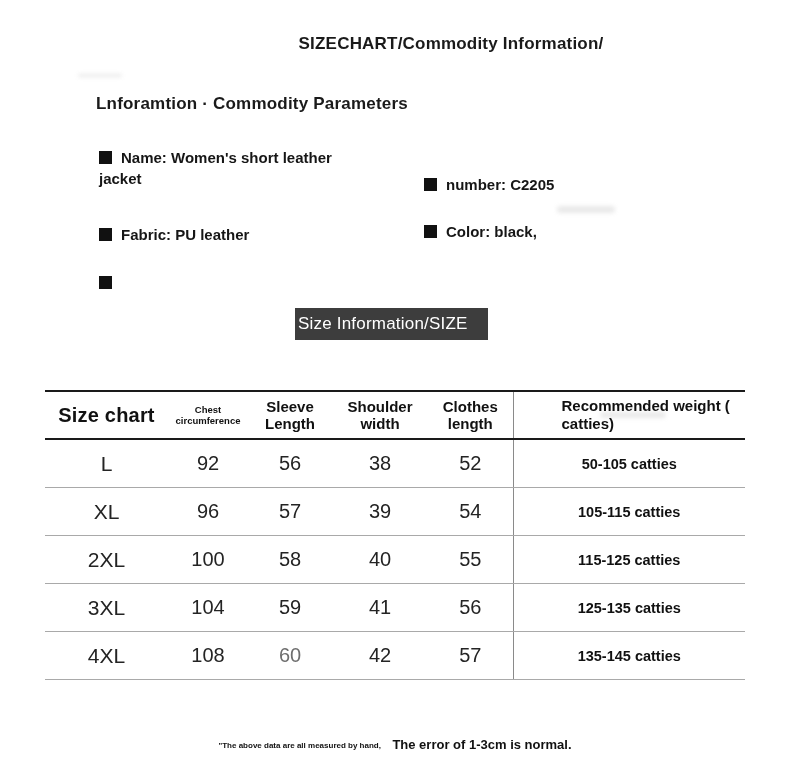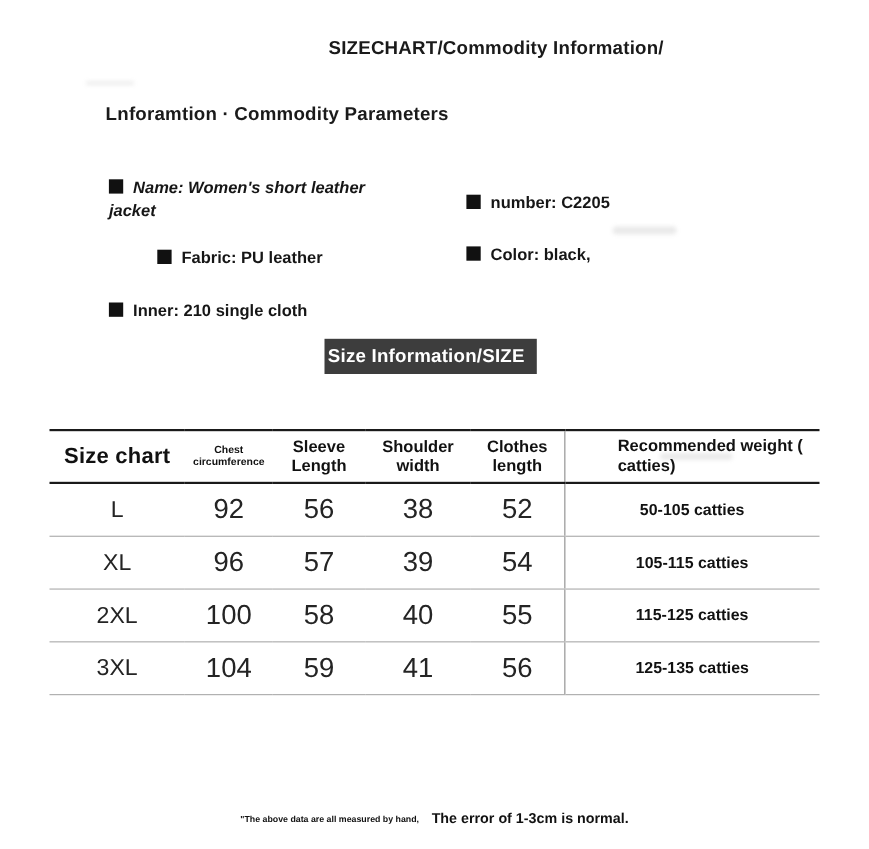--- a/index.html
+++ b/index.html
@@ -21,36 +21,36 @@
   .section-heading {
     position: absolute; top: 94px; left: 64px;
     font-size: 17px; font-weight: bold; letter-spacing: 0.2px; margin-left: 32px;
   }
 
   .param {
     position: absolute;
     font-size: 15px; font-weight: bold; line-height: 21px;
     color: #161616;
   }
-  .param-name   { top: 145px; left: 99px;  width: 272px; font-style: italic; }
-  .param-fabric { top: 209px; left: 99px; margin-left: 44px; }
+  .param-name   { top: 132px; left: 99px;  width: 272px; }
+  .param-fabric { top: 209px; left: 99px; }
   .param-inner  { top: 257px; left: 99px; }
   .param-number { top: 159px; left: 424px; }
   .param-color  { top: 206px; left: 424px; }
 
   .sq {
     display: inline-block; width: 13px; height: 13px;
     background: #111; margin-right: 9px; vertical-align: -1px;
   }
 
   .size-banner {
     position: absolute; left: 295px; top: 308px;
     width: 190px; height: 32px;
     background: #3d3d3d; color: #ffffff;
-    font-size: 17px; font-weight: bold; line-height: 32px;
+    font-size: 17px; font-weight: normal; line-height: 32px;
     padding-left: 3px; letter-spacing: 0.2px;
     white-space: nowrap;
   }
 
   table.size-table {
     position: absolute; left: 45px; top: 390px;
     width: 700px;
     border-collapse: collapse; table-layout: fixed;
   }
   col.c-size     { width: 123px; }
@@ -72,21 +72,21 @@
   .size-table th.h-size  { font-size: 20px; letter-spacing: 0.2px; }
   .size-table th.h-chest { font-size: 9.5px; line-height: 11px; }
   .size-table th.h-weight {
     text-align: left; padding-left: 48px;
     border-left: 1px solid #8a8a8a;
     line-height: 18px;
   }
 
   .size-table td {
     height: 47px; text-align: center; vertical-align: middle;
-    font-size: 25px; font-weight: 400; color: #242424;
+    font-size: 20px; font-weight: 400; color: #242424;
     border-bottom: 1px solid #a9a9a9;
     padding: 0;
   }
   .size-table td.col-size { font-size: 21px; }
   .size-table td.col-weight {
     font-size: 14.5px; font-weight: bold; color: #111;
     border-left: 1px solid #8a8a8a;
   }
   .size-table td.muted { color: #6e6e6e; }
 
@@ -111,21 +111,21 @@
 <body>
 
 <div class="page-title">SIZECHART/Commodity Information/</div>
 
 <div class="section-heading">Lnforamtion · Commodity Parameters</div>
 
 <p class="param param-name"><span class="sq"></span><span>Name: Women's short leather jacket</span></p>
 
 <p class="param param-fabric"><span class="sq"></span><span>Fabric: PU leather</span></p>
 
-<p class="param param-inner"><span class="sq"></span><span>Inner: 210 single cloth</span></p>
+<p class="param param-inner"><span class="sq"></span></p>
 
 <p class="param param-number"><span class="sq"></span><span>number: C2205</span></p>
 
 <p class="param param-color"><span class="sq"></span><span>Color: black,</span></p>
 
 <div class="size-banner">Size Information/SIZE</div>
 
 <table class="size-table">
   <colgroup>
     <col class="c-size">
@@ -171,20 +171,28 @@
         <td class="col-weight">115-125 catties</td>
       </tr>
       <tr>
         <td class="col-size">3XL</td>
         <td class="col-chest">104</td>
         <td class="col-sleeve">59</td>
         <td class="col-shoulder">41</td>
         <td class="col-clothes">56</td>
         <td class="col-weight">125-135 catties</td>
       </tr>
+      <tr>
+        <td class="col-size">4XL</td>
+        <td class="col-chest">108</td>
+        <td class="col-sleeve muted">60</td>
+        <td class="col-shoulder">42</td>
+        <td class="col-clothes">57</td>
+        <td class="col-weight">135-145 catties</td>
+      </tr>
     </tbody>
 </table>
 
 <div class="footer">
   <span class="footer-small">"The above data are all measured by hand,</span>
   <span class="footer-large">The error of 1-3cm is normal.</span>
 </div>
 
 <div class="smudge smudge-1"></div>
 <div class="smudge smudge-2"></div>

